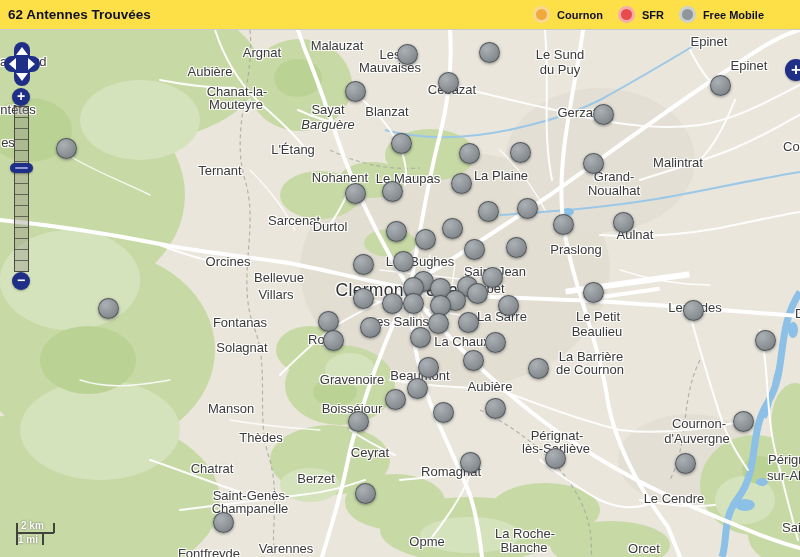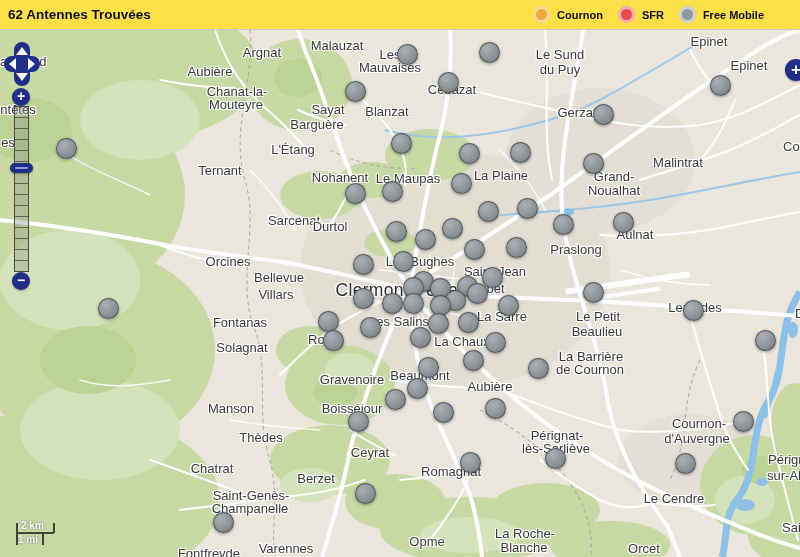--- a/index.html
+++ b/index.html
@@ -204,21 +204,21 @@
 
     <div id="map-labels">
         <div class="map-label" style="left: 337px; top: 3px; margin-top: 12px;">Malauzat</div>
         <div class="map-label" style="left: 262px; top: 22px;">Argnat</div>
         <div class="map-label" style="left: 210px; top: 41px;">Aubière</div>
         <div class="map-label" style="left: 237px; top: 61px;">Chanat-la-</div>
         <div class="map-label" style="left: 236px; top: 74px;">Mouteyre</div>
         <div class="map-label" style="left: 390px; top: 24px;">Les</div>
         <div class="map-label" style="left: 390px; top: 37px;">Mauvaises</div>
         <div class="map-label" style="left: 328px; top: 79px;">Sayat</div>
-        <div class="map-label" style="left: 317px; top: 94px;">Barguère</div>
+        <div class="map-label" style="left: 328px; top: 94px; font-style: italic;">Barguère</div>
         <div class="map-label" style="left: 387px; top: 81px;">Blanzat</div>
         <div class="map-label" style="left: 452px; top: 59px;">Cébazat</div>
         <div class="map-label" style="left: 293px; top: 119px;">L'Étang</div>
         <div class="map-label" style="left: 560px; top: 24px;">Le Sund</div>
         <div class="map-label" style="left: 560px; top: 39px;">du Puy</div>
         <div class="map-label" style="left: 709px; top: 11px;">Epinet</div>
         <div class="map-label" style="left: 749px; top: 35px;">Epinet</div>
         <div class="map-label" style="left: 577px; top: 82px;">Gerzat</div>
         <div class="map-label" style="left: 678px; top: 132px;">Malintrat</div>
         <div class="map-label" style="left: 220px; top: 140px;">Ternant</div>

